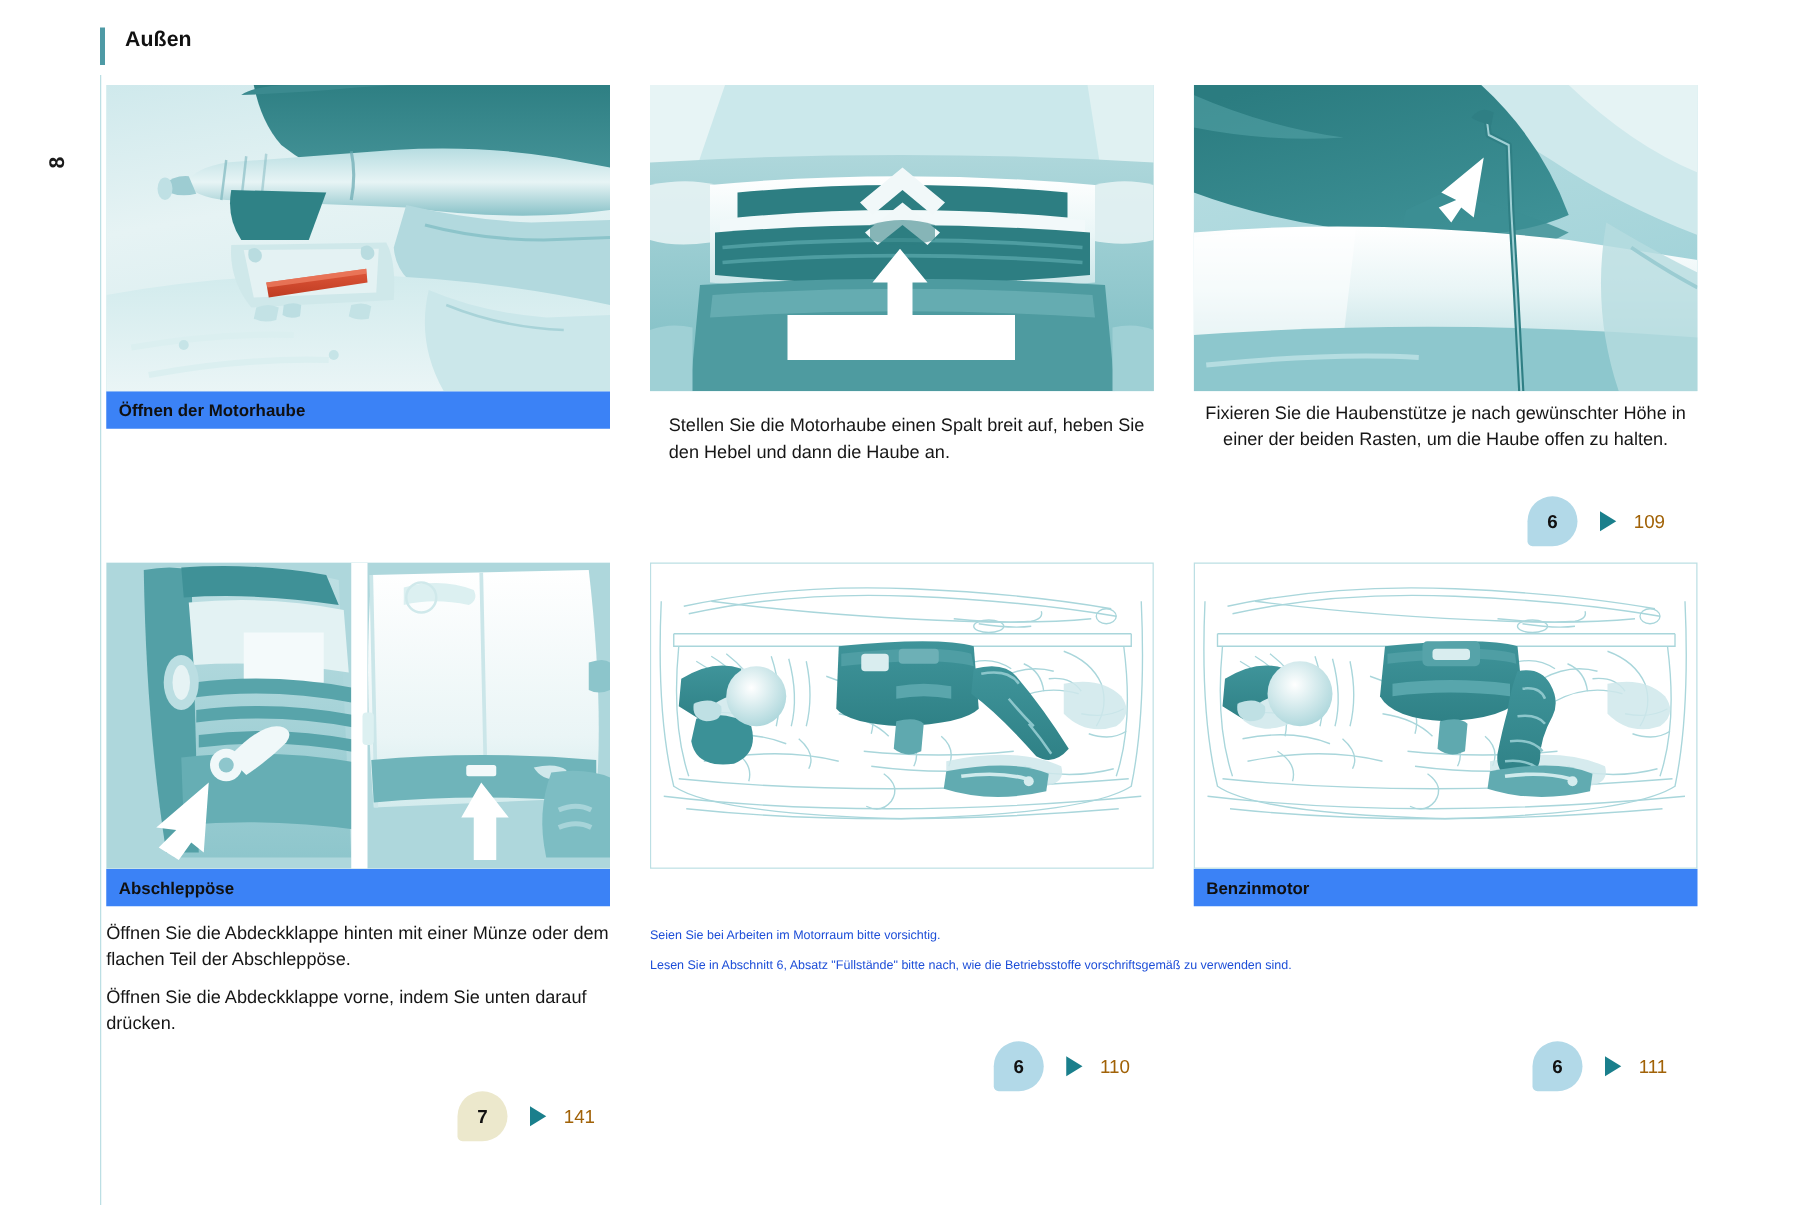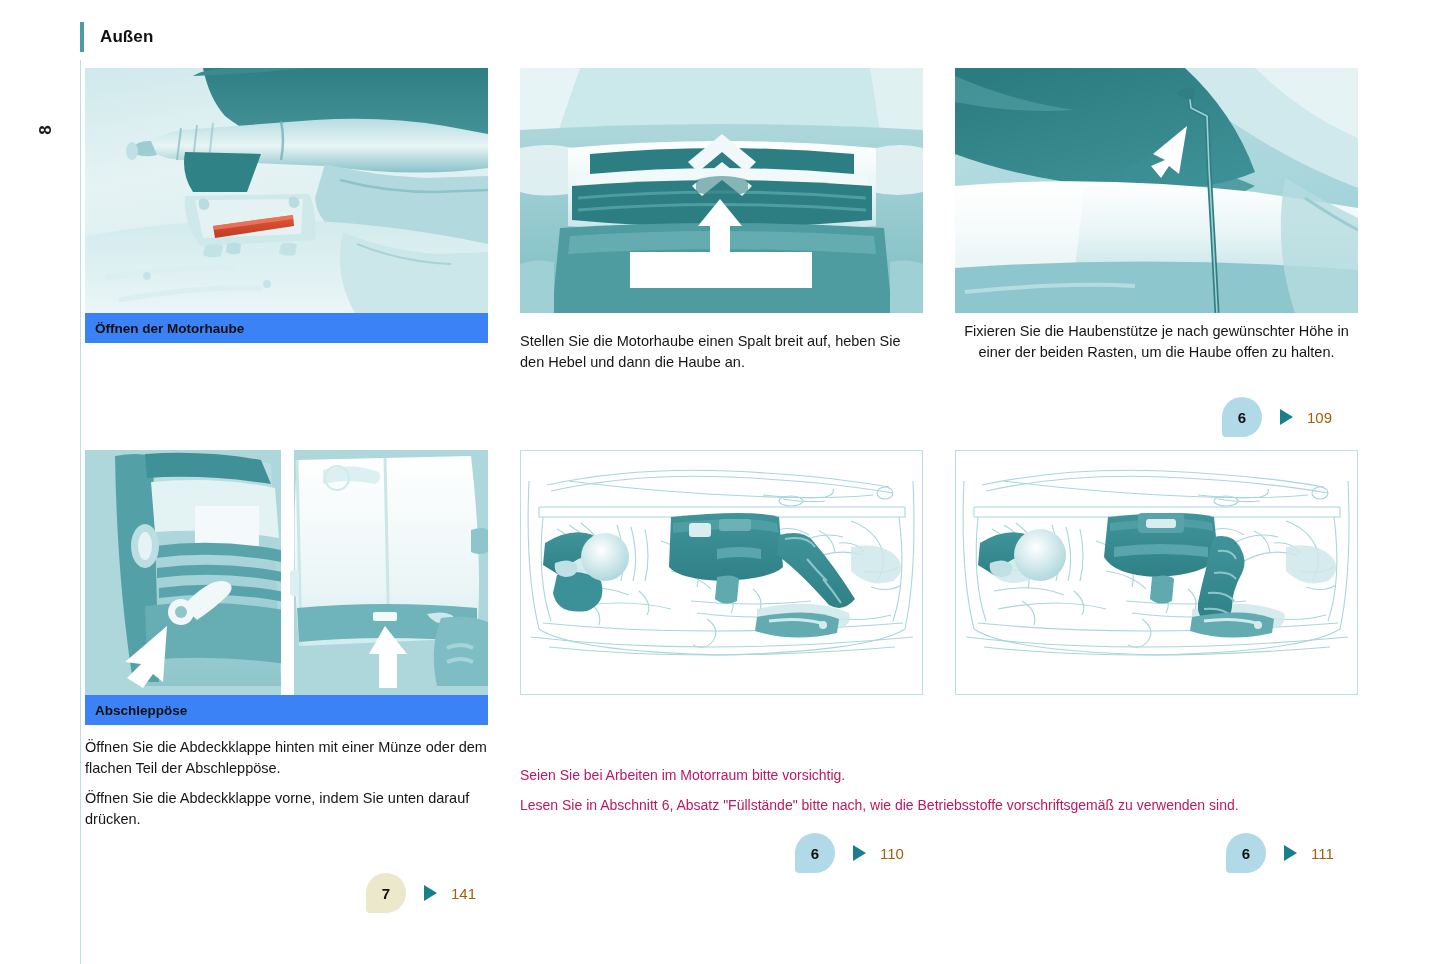--- a/index.html
+++ b/index.html
@@ -31,21 +31,21 @@
     display: flex; align-items: center; justify-content: center;
     font-size: 17px; font-weight: bold; color: #1a1a1a;
     transform: rotate(-90deg);
     transform-origin: center center;
   }
 
   
   .header {
     position: absolute;
     left: 80px; top: 22px;
-    display: flex; align-items: center;
+    display: flex; align-items: flex-start;
   }
   .header-bar {
     width: 4px; height: 30px;
     background: #4e9aa5;
     margin-right: 16px;
   }
   .header-title {
     font-size: 17px; font-weight: bold; color: #111111;
     letter-spacing: 0.1px;
   }
@@ -82,24 +82,23 @@
     line-height: 1.42;
     color: #161616;
   }
   .body-text p { margin-bottom: 10px; }
   .body-text p:last-child { margin-bottom: 0; }
 
   .wide-text {
     position: absolute;
     left: 520px;
     width: 840px;
-    font-size: 14px;
+    font-size: 10px;
     line-height: 1.42;
-    color: #be185d;
-    margin-top: 24px;
+    color: #1d4ed8;
   }
   .wide-text p { margin-bottom: 10px; }
 
   
   .refbadge {
     position: absolute;
     display: flex; align-items: center;
   }
   .refdrop {
     position: relative;
@@ -262,21 +261,21 @@
         <path d="M50 168 Q200 158 354 168 L356 186 Q200 176 48 186 Z" fill="#6fb3b8" opacity="0.7"></path>
 
         <rect x="110" y="184" width="182" height="36" fill="#ffffff"></rect>
 
         <path d="M200 131 L222 158 L210 158 L210 192 L190 192 L190 158 L178 158 Z" fill="#ffffff"></path>
 
         <path d="M0 196 Q16 190 34 194 L34 245 L0 245 Z" fill="#9fd0d5"></path>
         <path d="M370 194 Q388 190 403 196 L403 245 L370 245 Z" fill="#9fd0d5"></path>
       </svg>
     </div>
-    <div class="body-text" style="padding-top:18px;">
+    <div class="body-text" style="padding-top:18px;margin-left:15px;">
       <p>Stellen Sie die Motorhaube einen Spalt breit auf, heben Sie den Hebel und dann die Haube an.</p>
     </div>
   </div>
 
   <div class="col col-3 row-1">
     <div class="fig">
       <svg width="403" height="245" viewBox="0 0 403 245">
         <defs>
           <linearGradient id="hsBg" x1="0" y1="0" x2="0.4" y2="1">
             <stop offset="0" stop-color="#bde0e4"></stop>
@@ -578,20 +577,21 @@
         <path d="M252 142 q18 -2 26 8" stroke="#8cc6cb" stroke-width="2" fill="none"></path>
         <path d="M248 158 q20 -2 28 8" stroke="#8cc6cb" stroke-width="2" fill="none"></path>
 
         <path d="M196 126 q16 -4 22 2 l-2 22 q-12 6 -22 -2 z" fill="#5fa9af"></path>
 
         <path d="M236 166 q54 -10 82 2 l-2 14 q-44 10 -82 -2 z" fill="#61abb1"></path>
         <path d="M248 170 q30 -4 52 2" stroke="#cfeaec" stroke-width="3" fill="none"></path>
         <circle cx="302" cy="174" r="4" fill="#d5ecee"></circle>
       </svg>
     </div>
+    <div class="caption-bar">Benzinmotor</div>
   </div>
 
   <div class="wide-text" style="top:742px;">
     <p>Seien Sie bei Arbeiten im Motorraum bitte vorsichtig.</p>
     <p>Lesen Sie in Abschnitt 6, Absatz "Füllstände" bitte nach, wie die Betriebsstoffe vorschriftsgemäß zu verwenden sind.</p>
   </div>
 
   <div class="refbadge" style="left:795px; top:833px;">
     <div class="refdrop">
       <div class="blob blue"></div>

